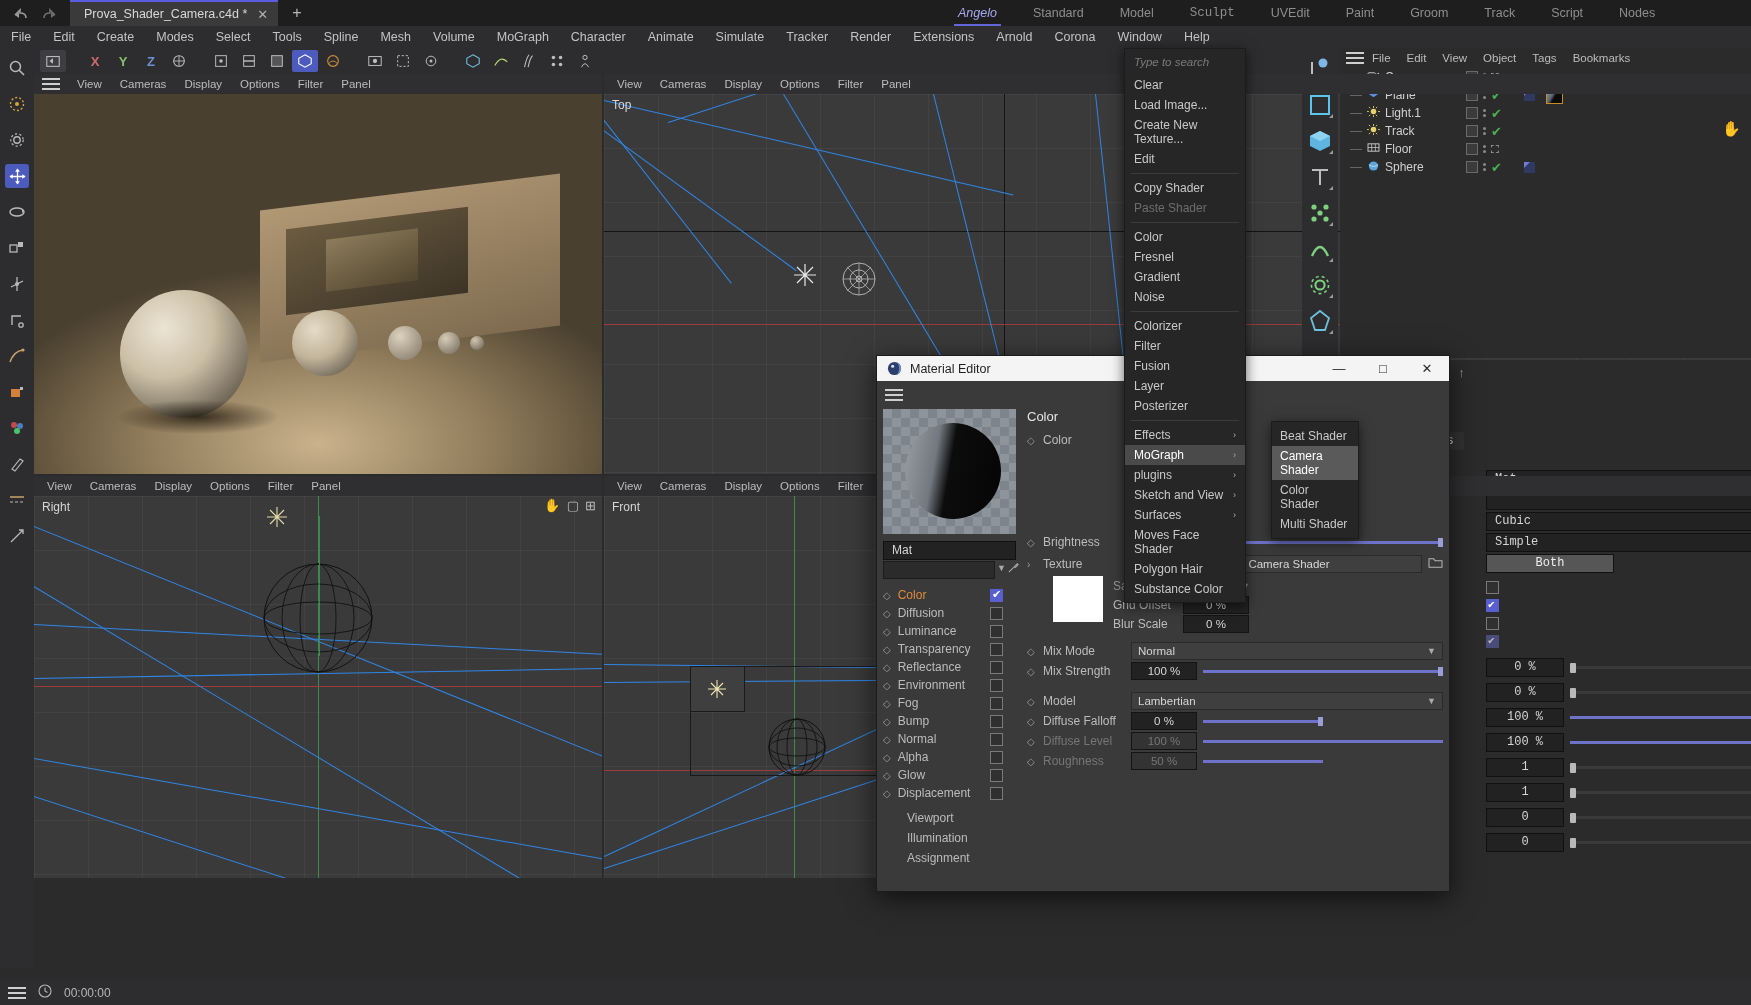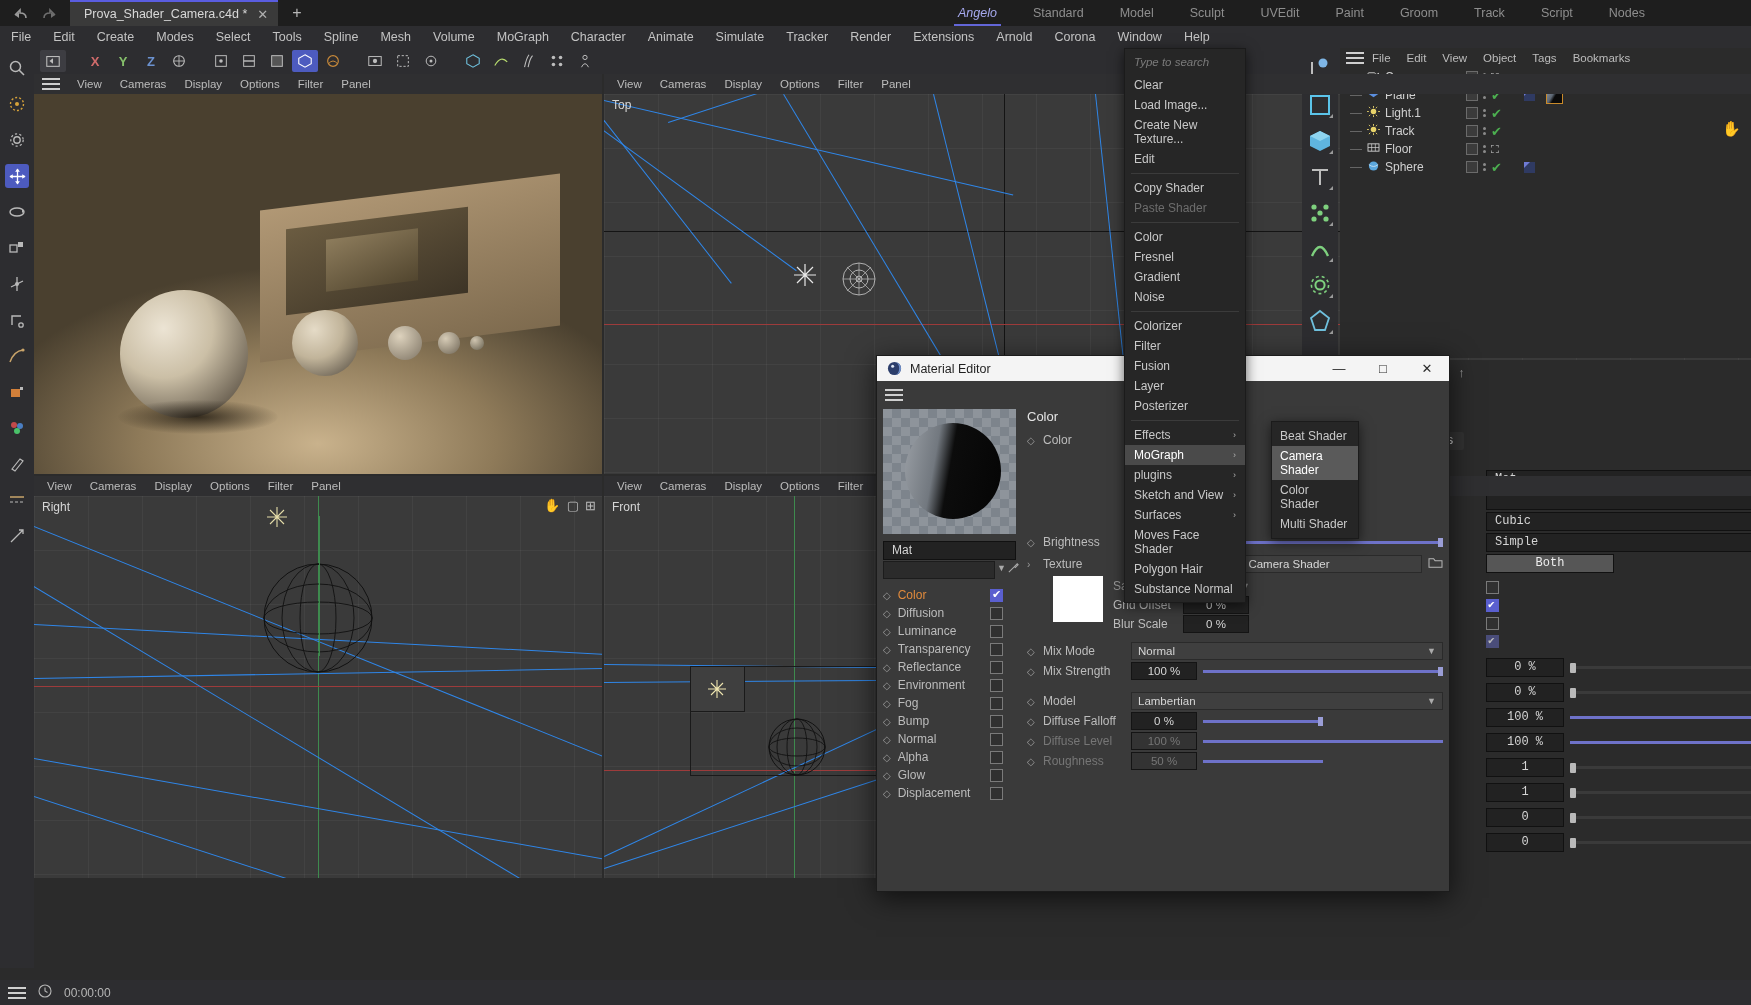--- a/index.html
+++ b/index.html
@@ -271,21 +271,21 @@
       <span>Prova_Shader_Camera.c4d *</span>
       <span class="tab-close">✕</span>
     </div>
     <span class="tab-plus">+</span>
 
     <div class="layouts" id="layout-tabs" style="pointer-events:none;">
         <div style="width: 940px;"></div>
         <span class="layout-tab active" style="pointer-events: auto;">Angelo</span>
         <span class="layout-tab" style="pointer-events: auto;">Standard</span>
         <span class="layout-tab" style="pointer-events: auto;">Model</span>
-        <span class="layout-tab" style="pointer-events: auto;">Sculpt</span>
+        <span class="layout-tab" style="pointer-events: auto; font-family: Liberation Mono, monospace;">Sculpt</span>
         <span class="layout-tab" style="pointer-events: auto;">UVEdit</span>
         <span class="layout-tab" style="pointer-events: auto;">Paint</span>
         <span class="layout-tab" style="pointer-events: auto;">Groom</span>
         <span class="layout-tab" style="pointer-events: auto;">Track</span>
         <span class="layout-tab" style="pointer-events: auto;">Script</span>
         <span class="layout-tab" style="pointer-events: auto;">Nodes</span>
       </div>
   </div>
 
   <div class="menubar" id="menubar">
@@ -964,21 +964,21 @@
           <span>Surfaces</span>
           <span class="ctx-arrow">›</span>
         </div>
         <div class="ctx-item">
           <span>Moves Face Shader</span>
         </div>
         <div class="ctx-item">
           <span>Polygon Hair</span>
         </div>
         <div class="ctx-item">
-          <span>Substance Normal</span>
+          <span>Substance Color</span>
         </div>
       </div>
   </div>
 
   <div class="submenu" id="submenu">
       <div class="sub-item">Beat Shader</div>
       <div class="sub-item hl">Camera Shader</div>
       <div class="sub-item">Color Shader</div>
       <div class="sub-item">Multi Shader</div>
     </div>
@@ -1070,20 +1070,25 @@
           <div class="chan-row">
             <span class="dia">◇</span>
             <span class="lbl">Glow</span>
             <span class="cbx"></span>
           </div>
           <div class="chan-row">
             <span class="dia">◇</span>
             <span class="lbl">Displacement</span>
             <span class="cbx"></span>
           </div>
+        </div>
+      <div id="chan-extra" style="position: absolute; left: 6px; top: 427px; width: 130px;">
+          <div class="chan-extra">Viewport</div>
+          <div class="chan-extra">Illumination</div>
+          <div class="chan-extra">Assignment</div>
         </div>
 
       <div class="mat-right">
         <div class="mr-h">Color</div>
 
         <div class="prow">
           <span class="dia">◇</span>
           <span class="plbl">Color</span>
           <span style="color:#aaa;font-size:9px;">▼</span>
         </div>

